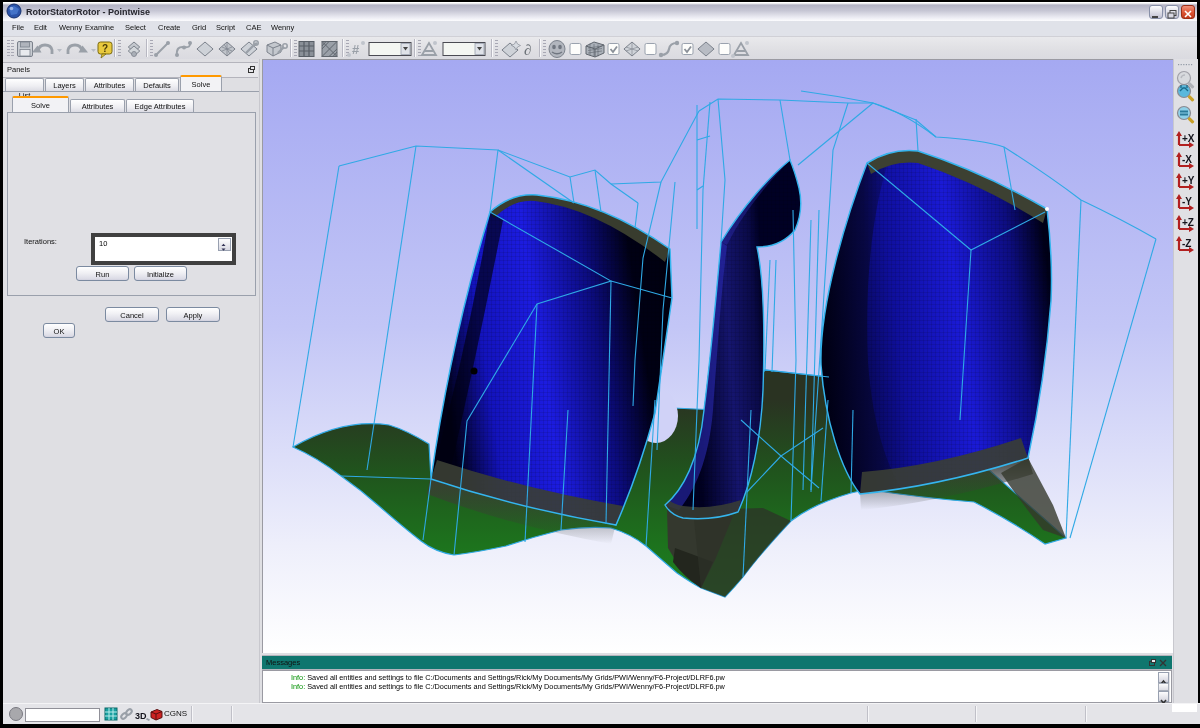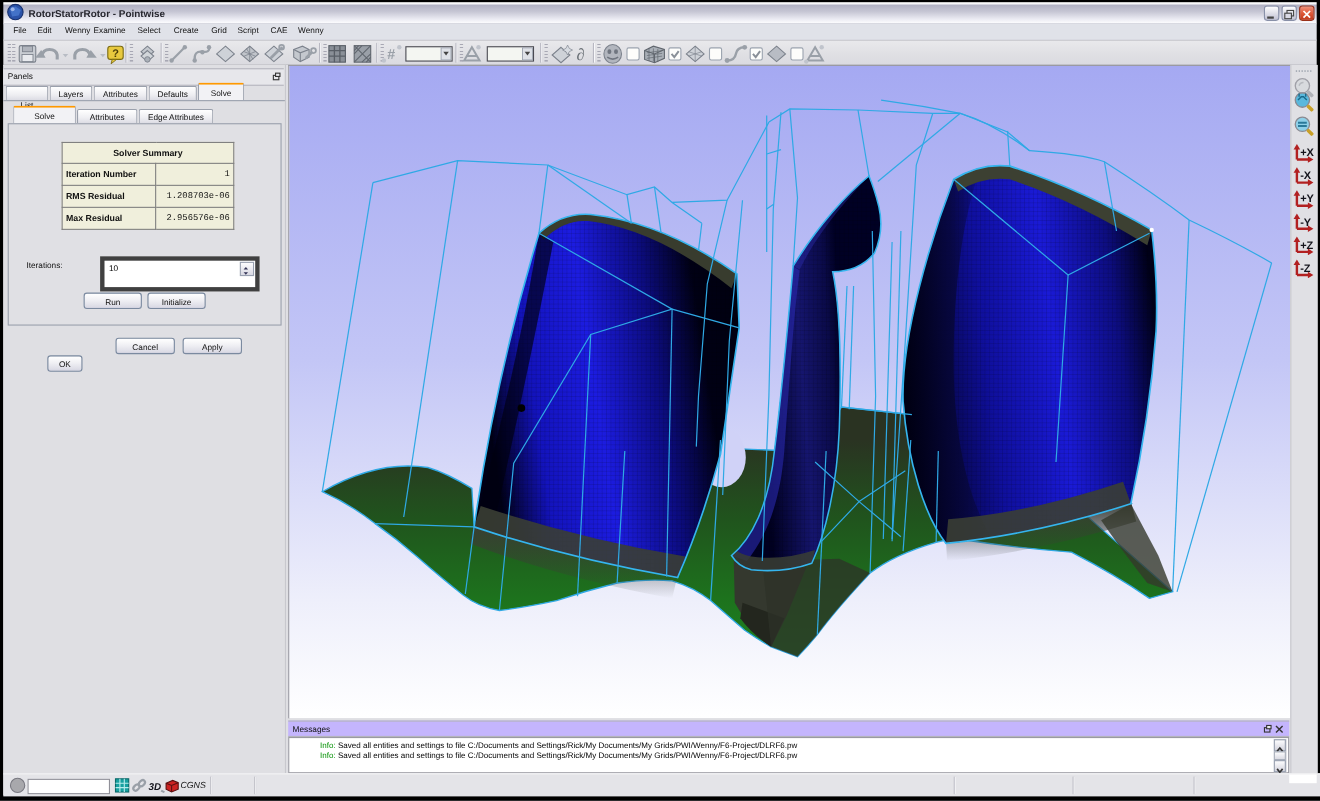--- a/index.html
+++ b/index.html
@@ -32,27 +32,27 @@
     background:linear-gradient(#ffffff,#eeeef2 60%,#dcdce4);text-align:center;font-size:7.5px;color:#111;}
   .tabactive{background:#f2f2f5;border-top:2px solid #f90;}
   .btn{box-sizing:border-box;border:1px solid #7b8aa0;border-radius:3px;
     background:linear-gradient(#ffffff,#f0f0f4 45%,#dcdce6 90%,#d0d0de);
     font-size:7.5px;color:#111;text-align:center;}
   
   #viewport{left:262px;top:59px;width:910px;height:593px;border-top:1px solid #9a9aa2;border-left:1px solid #9a9aa2;}
   
   #rtoolbar{left:1173px;top:59px;width:24px;height:644px;background:#e0e0e4;border-left:1px solid #c8c8ce;}
   
-  #msgtitle{left:262px;top:655px;width:910px;height:15px;background:#c4b5fd;
+  #msgtitle{left:262px;top:655px;width:910px;height:15px;background:#0f766e;
      border-top:1px solid #b4b4bc;border-bottom:1px solid #b4b4bc;box-sizing:border-box;}
   #msgbody{left:262px;top:670px;width:910px;height:33px;background:#fff;border:1px solid #9a9aa2;box-sizing:border-box;}
   .msg{position:absolute;left:4px;font-size:7.3px;white-space:nowrap;color:#000;margin-left:24px;}
   .msg i{color:#009000;font-style:normal;}
   
-  #statusbar{left:3px;top:703px;width:1198px;height:20px;background:#e4e4e8;border-top:1px solid #f4f4f6;font-style:italic;}
+  #statusbar{left:3px;top:703px;width:1198px;height:20px;background:#e4e4e8;border-top:1px solid #f4f4f6;}
   .ssep{top:2px;width:1px;height:16px;background:#c0c0c8;border-right:1px solid #f6f6f8;}
 </style></head>
 <body>
   <div id="titlebar" class="abs">
     <svg class="abs" style="left:3px;top:1px" width="16" height="16" viewBox="0 0 16 16">
       <circle cx="8" cy="8" r="7" fill="#2a52a8"></circle>
       <circle cx="8" cy="8" r="7" fill="none" stroke="#16306e" stroke-width="1"></circle>
       <path d="M3 5 L8 3 L13 6 L11 11 L5 12 Z" fill="#4a7ad0" opacity="0.8"></path>
       <circle cx="5.5" cy="5.5" r="1.8" fill="#9ab4e8"></circle>
     </svg>
@@ -203,39 +203,20 @@
     <div class="tab abs" style="left:82px;top:19px;width:49px;height:13px;padding-top:2px">Attributes</div>
     <div class="tab abs" style="left:132px;top:19px;width:44px;height:13px;padding-top:2px">Defaults</div>
     <div class="tab tabactive abs" style="left:177px;top:16px;width:42px;height:16px;padding-top:3px">Solve</div>
     <div class="abs" style="left:0;top:32px;width:256px;height:1px;background:#9aa0ac"></div>
 
     <div class="tab tabactive abs" style="left:9px;top:37px;width:57px;height:16px;padding-top:3px">Solve</div>
     <div class="tab abs" style="left:67px;top:40px;width:55px;height:13px;padding-top:2px">Attributes</div>
     <div class="tab abs" style="left:123px;top:40px;width:68px;height:13px;padding-top:2px">Edge Attributes</div>
     <div class="abs" style="left:4px;top:53px;width:247px;height:182px;border:1px solid #9aa0ac;background:#e0e0e4"></div>
 
-    <table class="abs" style="left:53px;top:70px;border-collapse:collapse;background:#f0efdc;font-size:8px;color:#111" cellspacing="0">
-      <tbody>
-        <tr>
-          <td colspan="2" style="border:1px solid #808080;width:148px;height:16px;text-align:center;font-weight:bold">Solver Summary</td>
-        </tr>
-      <tr>
-          <td style="border:1px solid #808080;width:80px;height:17px;font-weight:bold;padding-left:3px">Iteration Number</td>
-          <td style="border:1px solid #808080;width:66px;text-align:right;padding-right:3px;font-family:'Liberation Mono',monospace;font-size:8px">1</td>
-        </tr>
-      <tr>
-          <td style="border:1px solid #808080;height:17px;font-weight:bold;padding-left:3px">RMS Residual</td>
-          <td style="border:1px solid #808080;text-align:right;padding-right:3px;font-family:'Liberation Mono',monospace;font-size:8px">1.208703e-06</td>
-        </tr>
-      <tr>
-          <td style="border:1px solid #808080;height:17px;font-weight:bold;padding-left:3px">Max Residual</td>
-          <td style="border:1px solid #808080;text-align:right;padding-right:3px;font-family:'Liberation Mono',monospace;font-size:8px">2.956576e-06</td>
-        </tr>
-    </tbody>
-    </table>
     <span class="abs" style="left:21px;top:178px;font-size:7.5px;color:#111">Iterations:</span>
     <div class="abs" style="left:88px;top:174px;width:145px;height:32px;background:#fff;border:4px solid #404040;box-sizing:border-box">
       <span class="abs" style="left:4px;top:2px;font-size:7.5px">10</span>
       <div class="abs" style="right:1px;top:1px;width:11px;height:11px;background:linear-gradient(#fdfdfe,#d8d8e2);border:1px solid #98a0b0">
         <svg width="9" height="11">
           <path d="M2.5 4 L4.5 1.8 L6.5 4 Z" fill="#335"></path>
           <path d="M2.5 6.5 L6.5 6.5 L4.5 8.7 Z" fill="#335"></path>
         </svg>
       </div>
     </div>

